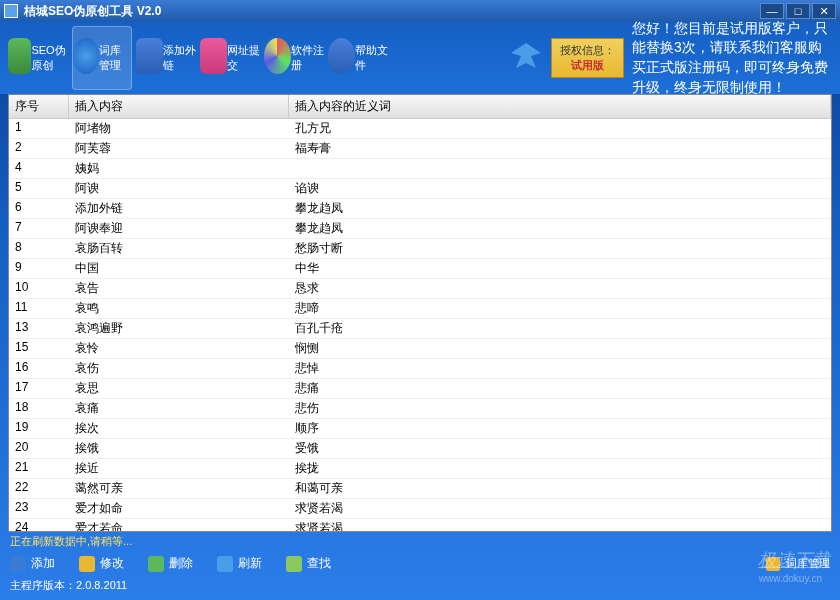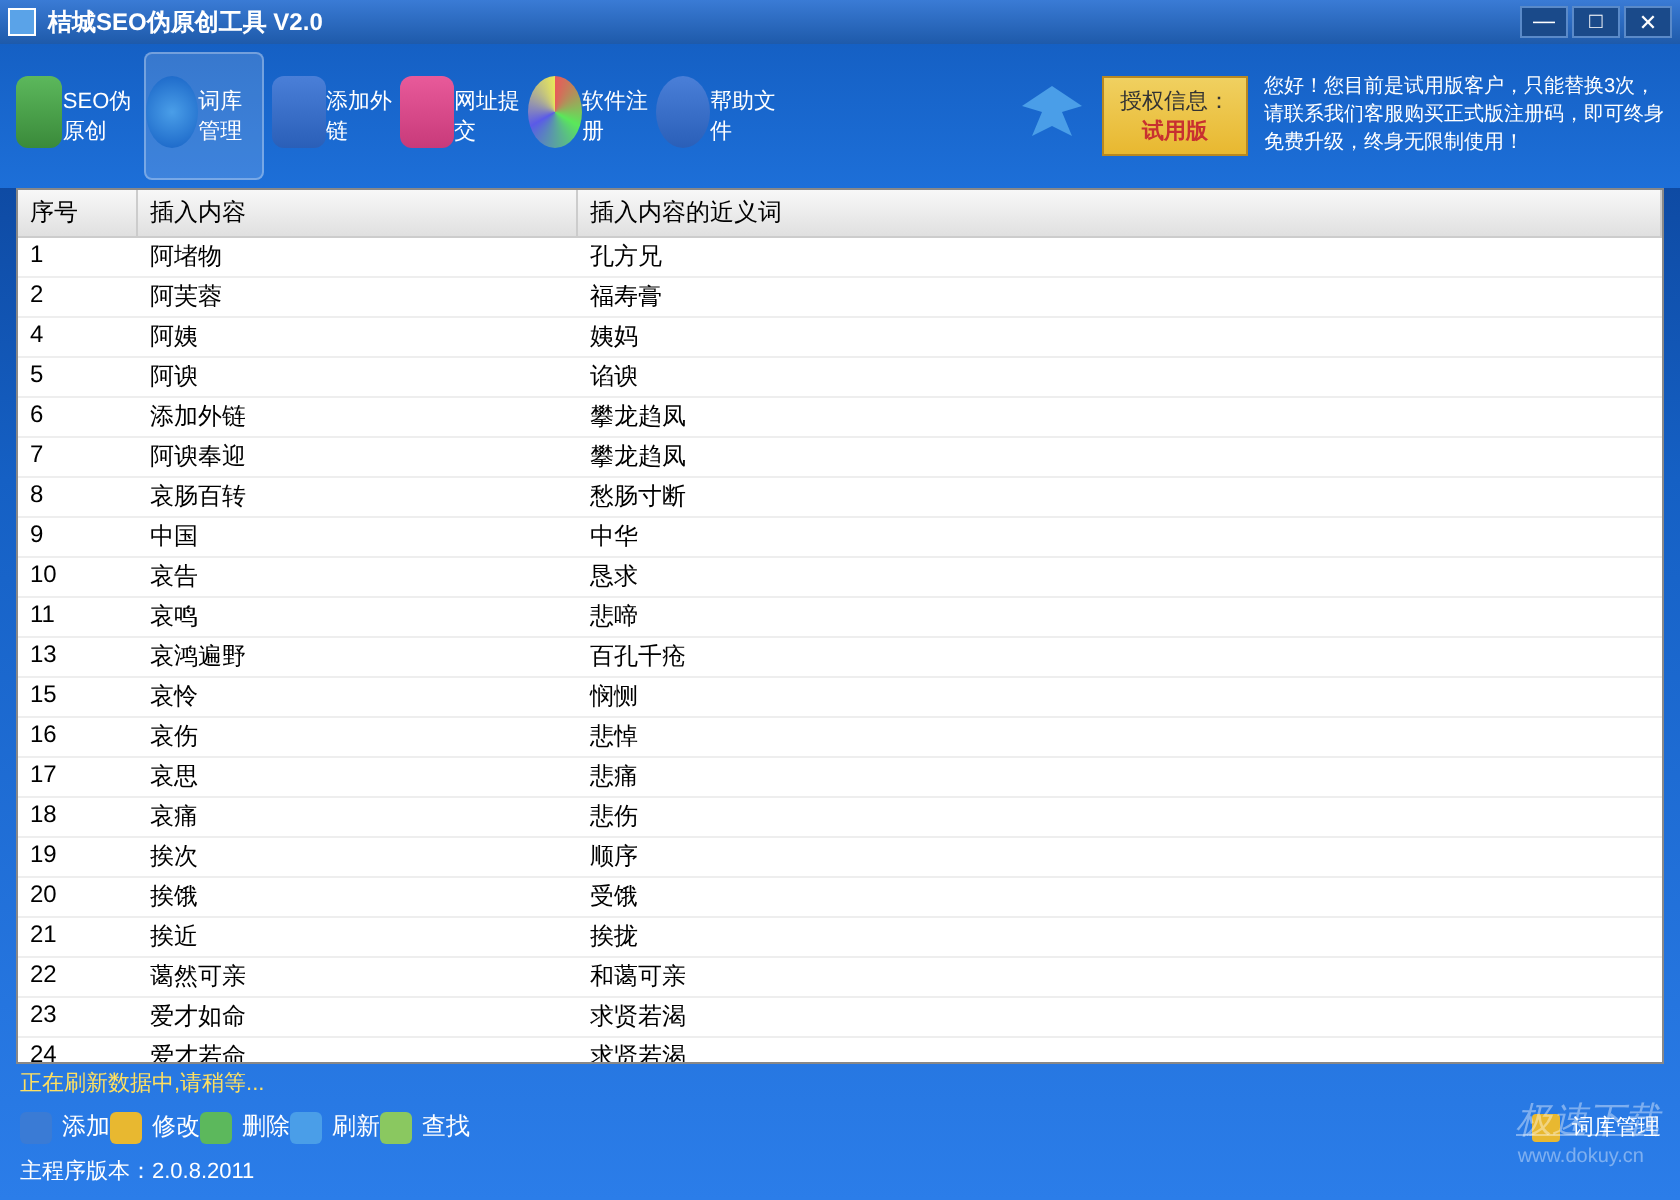--- a/index.html
+++ b/index.html
@@ -74,21 +74,21 @@
   border: 1px solid #b88820;
   padding: 4px 8px;
   font-size: 11px;
   color: #333;
   text-align: center;
   margin-right: 8px;
 }
 .authbox .line2 { color: #c83030; font-weight: bold; }
 .info-text {
   color: #fff;
-  font-size: 10px;
+  font-size: 14px;
   line-height: 1.4;
   width: 200px;
 }
 .grid-wrap {
   margin: 0 8px;
   background: #fff;
   height: 438px;
   border: 1px solid #888;
   overflow: hidden;
   display: flex;
@@ -122,20 +122,21 @@
 }
 .status-row {
   padding: 2px 10px;
   color: #ffe060;
   font-size: 11px;
 }
 .bottom-toolbar {
   display: flex;
   align-items: center;
   justify-content: center;
+  gap: 24px;
   padding: 4px 10px;
 }
 .bbtn {
   display: flex;
   align-items: center;
   gap: 5px;
   color: #fff;
   font-size: 12px;
   cursor: pointer;
 }
@@ -250,21 +251,20 @@
         <div class="col-content">阿堵物</div>
         <div class="col-syn">孔方兄</div>
       </div>
       <div class="grid-row">
         <div class="col-num">2</div>
         <div class="col-content">阿芙蓉</div>
         <div class="col-syn">福寿膏</div>
       </div>
       <div class="grid-row">
         <div class="col-num">4</div>
-        <div class="col-content">阿姨</div>
         <div class="col-syn">姨妈</div>
       </div>
       <div class="grid-row">
         <div class="col-num">5</div>
         <div class="col-content">阿谀</div>
         <div class="col-syn">谄谀</div>
       </div>
       <div class="grid-row">
         <div class="col-num">6</div>
         <div class="col-content">添加外链</div>

